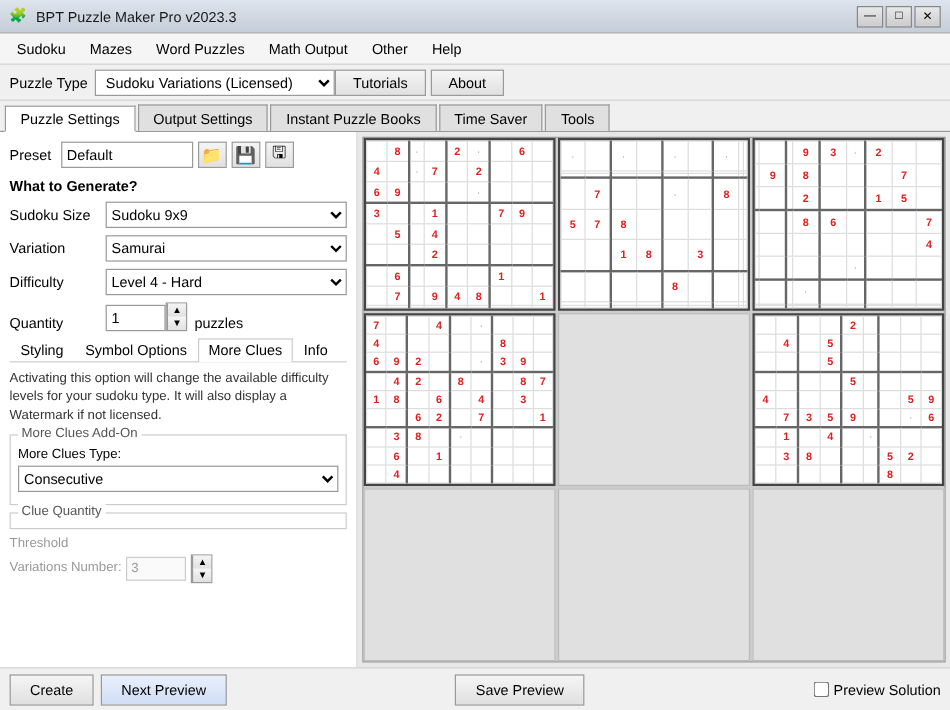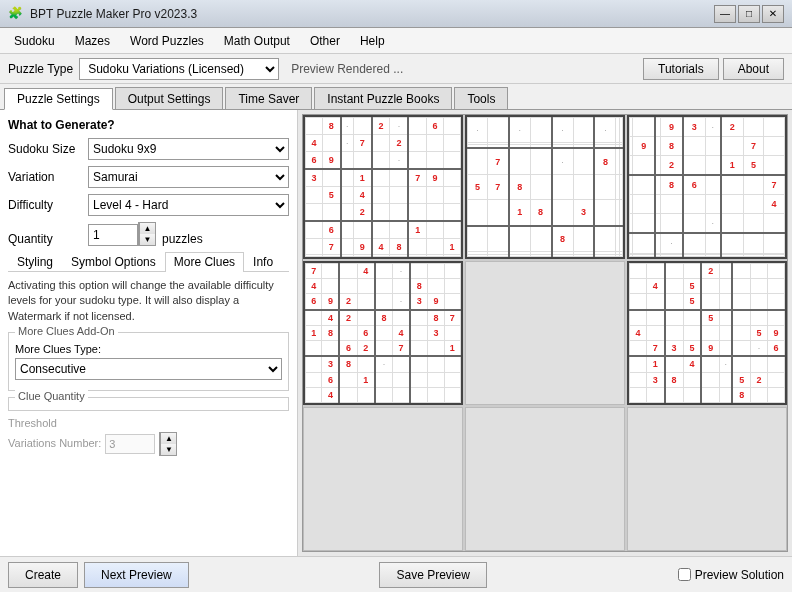--- a/index.html
+++ b/index.html
@@ -105,39 +105,45 @@
   <span class="menu-item">Math Output</span>
   <span class="menu-item">Other</span>
   <span class="menu-item">Help</span>
 </div>
 
 <div class="toolbar">
   <span class="puzzle-type-label">Puzzle Type</span>
   <select class="puzzle-type-select">
     <option>Sudoku Variations (Licensed)</option>
   </select>
-  <span class="preview-label">Preview Rendered ...</span>
   <div class="toolbar-links">
     <button class="toolbar-link-btn">Tutorials</button>
     <button class="toolbar-link-btn">About</button>
   </div>
 </div>
 
 <div class="tab-bar">
   <div class="tab active">Puzzle Settings</div>
   <div class="tab">Output Settings</div>
+  <div class="tab">Instant Puzzle Books</div>
   <div class="tab">Time Saver</div>
-  <div class="tab">Instant Puzzle Books</div>
   <div class="tab">Tools</div>
 </div>
 
 <div class="main-layout">
 
   <div class="left-panel">
 
+    <div class="preset-row">
+      <span class="preset-label">Preset</span>
+      <input class="preset-input" type="text" value="Default" style="">
+      <div class="icon-btn">📁</div>
+      <div class="icon-btn">💾</div>
+      <div class="icon-btn">🖫</div>
+    </div>
 
     <div class="section-title">What to Generate?</div>
 
     <div class="form-row">
       <span class="form-label">Sudoku Size</span>
       <select class="form-control-select">
         <option>Sudoku  9x9</option>
       </select>
     </div>
 

